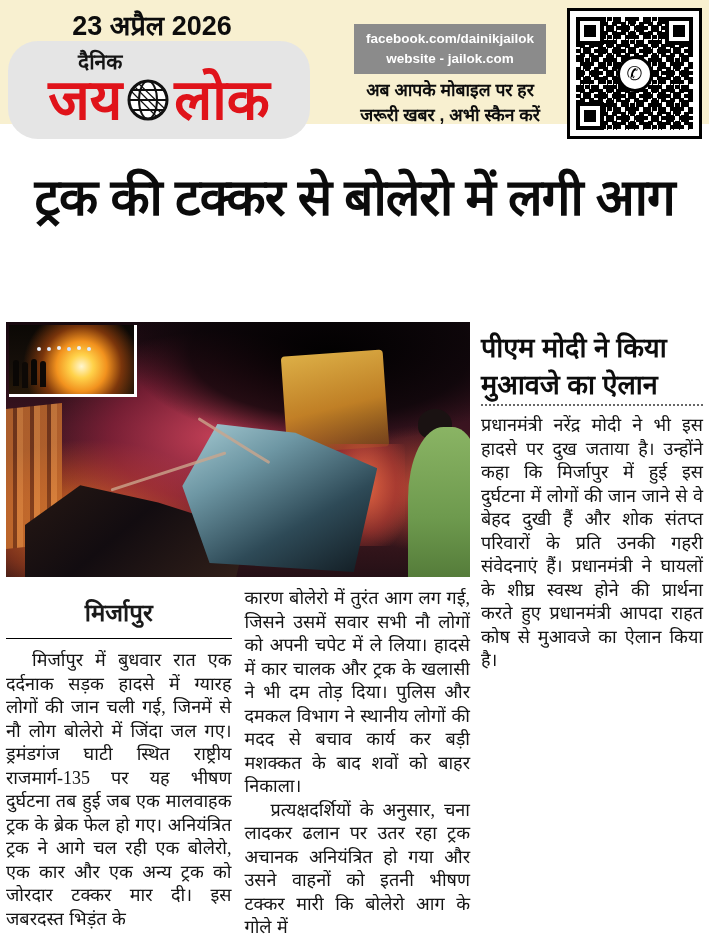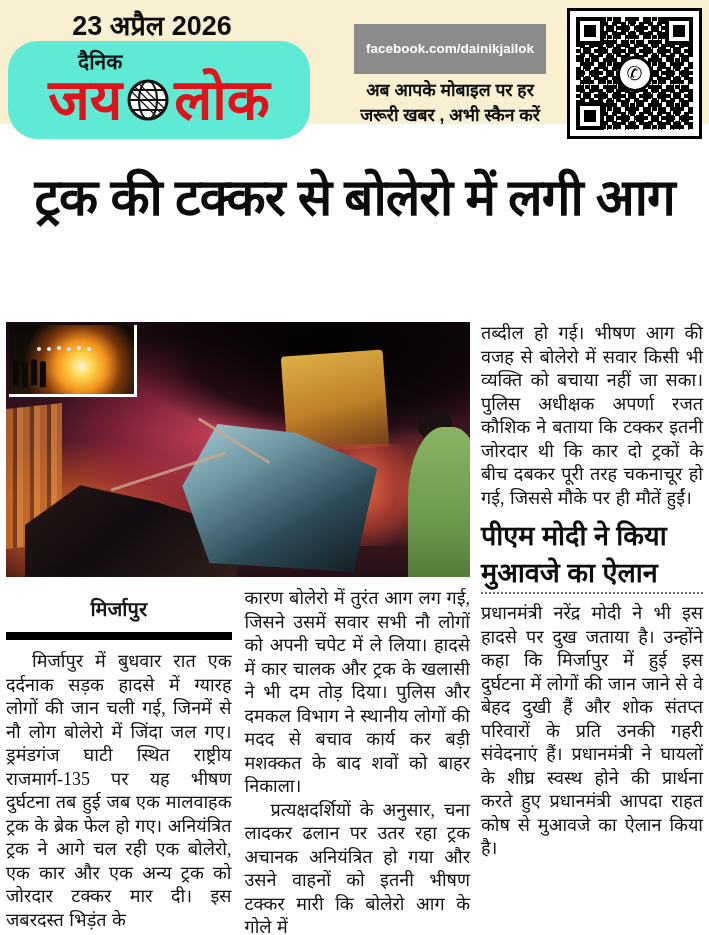--- a/index.html
+++ b/index.html
@@ -16,21 +16,21 @@
     position:absolute; top:0; left:0; width:709px; height:124px;
     background:#f8f0d0;
   }
   .masthead-date {
     position:absolute; top:6px; left:52px; width:200px;
     font-family:"Liberation Sans","DejaVu Sans",sans-serif;
     font-weight:bold; font-size:27px; color:#0d0d0d; text-align:center;
   }
   .logo-pill {
     position:absolute; top:41px; left:8px; width:302px; height:98px;
-    background:#5eead4; border-radius:30px;
+    background:#e5e5e5; border-radius:30px;
   }
   .logo-dainik {
     position:absolute; top:6px; left:70px;
     font-family:"Liberation Sans","DejaVu Sans",sans-serif;
     font-weight:bold; font-size:21px; color:#151515;
   }
   .logo-row {
     position:absolute; top:26px; left:0; width:100%; height:66px;
     display:flex; align-items:center; justify-content:center; gap:4px;
   }
@@ -177,22 +177,22 @@
 
   
   .cols { display:flex; gap:13px; margin-top:10px; }
   .col { flex:1; }
   .body-text {
     font-size:18px; line-height:23.5px; text-align:justify; color:#141414;
     word-spacing:1px;
   }
   .indent { text-indent:26px; }
   .dateline {
-    text-align:center; font-weight:bold; font-size:20px; color:#1a1a1a;
-    padding:8px 0 10px 0; border-bottom:8px solid #000000; margin-bottom:10px;
+    text-align:center; font-weight:bold; font-size:24px; color:#1a1a1a;
+    padding:8px 0 10px 0; border-bottom:1px solid #000000; margin-bottom:10px;
     font-family:"Liberation Serif","DejaVu Serif",serif;
   }
   .right-col { flex:0 0 222px; width:222px; }
   .subhead {
     font-family:"Liberation Sans","DejaVu Sans",sans-serif;
     font-weight:800; font-size:27px; line-height:37px; color:#0d0d0d;
     margin-top:8px; 
   }
   .dotted-rule { border-top:2px dotted #666; margin-bottom:8px; }
 </style>
@@ -217,20 +217,21 @@
             <line x1="6" y1="32" x2="38" y2="32" stroke="#111" stroke-width="2"></line>
             <path d="M8 8 L36 36 M12 5 L39 31 M5 13 L31 39" stroke="#111" stroke-width="1.2"></path>
           </svg>
         </span>
         <span class="logo-word">लोक</span>
       </div>
     </div>
 
     <div class="social-box">
       <div>facebook.com/dainikjailok</div>
+      <div>website - jailok.com</div>
     </div>
 
     <div class="scan-text">
       <div>अब आपके मोबाइल पर हर</div>
       <div>जरूरी खबर , अभी स्कैन करें</div>
     </div>
 
     <div class="qr-box">
       <div class="qr-modules">
         <div class="finder tl"></div>
@@ -268,20 +269,19 @@
           <p class="body-text indent">मिर्जापुर में बुधवार रात एक दर्दनाक सड़क हादसे में ग्यारह लोगों की जान चली गई, जिनमें से नौ लोग बोलेरो में जिंदा जल गए। ड्रमंडगंज घाटी स्थित राष्ट्रीय राजमार्ग-135 पर यह भीषण दुर्घटना तब हुई जब एक मालवाहक ट्रक के ब्रेक फेल हो गए। अनियंत्रित ट्रक ने आगे चल रही एक बोलेरो, एक कार और एक अन्य ट्रक को जोरदार टक्कर मार दी। इस जबरदस्त भिड़ंत के</p>
         </article>
         <article class="col">
           <p class="body-text">कारण बोलेरो में तुरंत आग लग गई, जिसने उसमें सवार सभी नौ लोगों को अपनी चपेट में ले लिया। हादसे में कार चालक और ट्रक के खलासी ने भी दम तोड़ दिया। पुलिस और दमकल विभाग ने स्थानीय लोगों की मदद से बचाव कार्य कर बड़ी मशक्कत के बाद शवों को बाहर निकाला।</p>
           <p class="body-text indent">प्रत्यक्षदर्शियों के अनुसार, चना लादकर ढलान पर उतर रहा ट्रक अचानक अनियंत्रित हो गया और उसने वाहनों को इतनी भीषण टक्कर मारी कि बोलेरो आग के गोले में</p>
         </article>
       </div>
     </section>
 
     <aside class="right-col">
-      <p class="body-text">तब्दील हो गई। भीषण आग की वजह से बोलेरो में सवार किसी भी व्यक्ति को बचाया नहीं जा सका। पुलिस अधीक्षक अपर्णा रजत कौशिक ने बताया कि टक्कर इतनी जोरदार थी कि कार दो ट्रकों के बीच दबकर पूरी तरह चकनाचूर हो गई, जिससे मौके पर ही मौतें हुईं।</p>
       <h3 class="subhead">पीएम मोदी ने किया मुआवजे का ऐलान</h3>
       <div class="dotted-rule"></div>
       <p class="body-text">प्रधानमंत्री नरेंद्र मोदी ने भी इस हादसे पर दुख जताया है। उन्होंने कहा कि मिर्जापुर में हुई इस दुर्घटना में लोगों की जान जाने से वे बेहद दुखी हैं और शोक संतप्त परिवारों के प्रति उनकी गहरी संवेदनाएं हैं। प्रधानमंत्री ने घायलों के शीघ्र स्वस्थ होने की प्रार्थना करते हुए प्रधानमंत्री आपदा राहत कोष से मुआवजे का ऐलान किया है।</p>
     </aside>
   </main>
 
 </div>
 
 </body></html>

